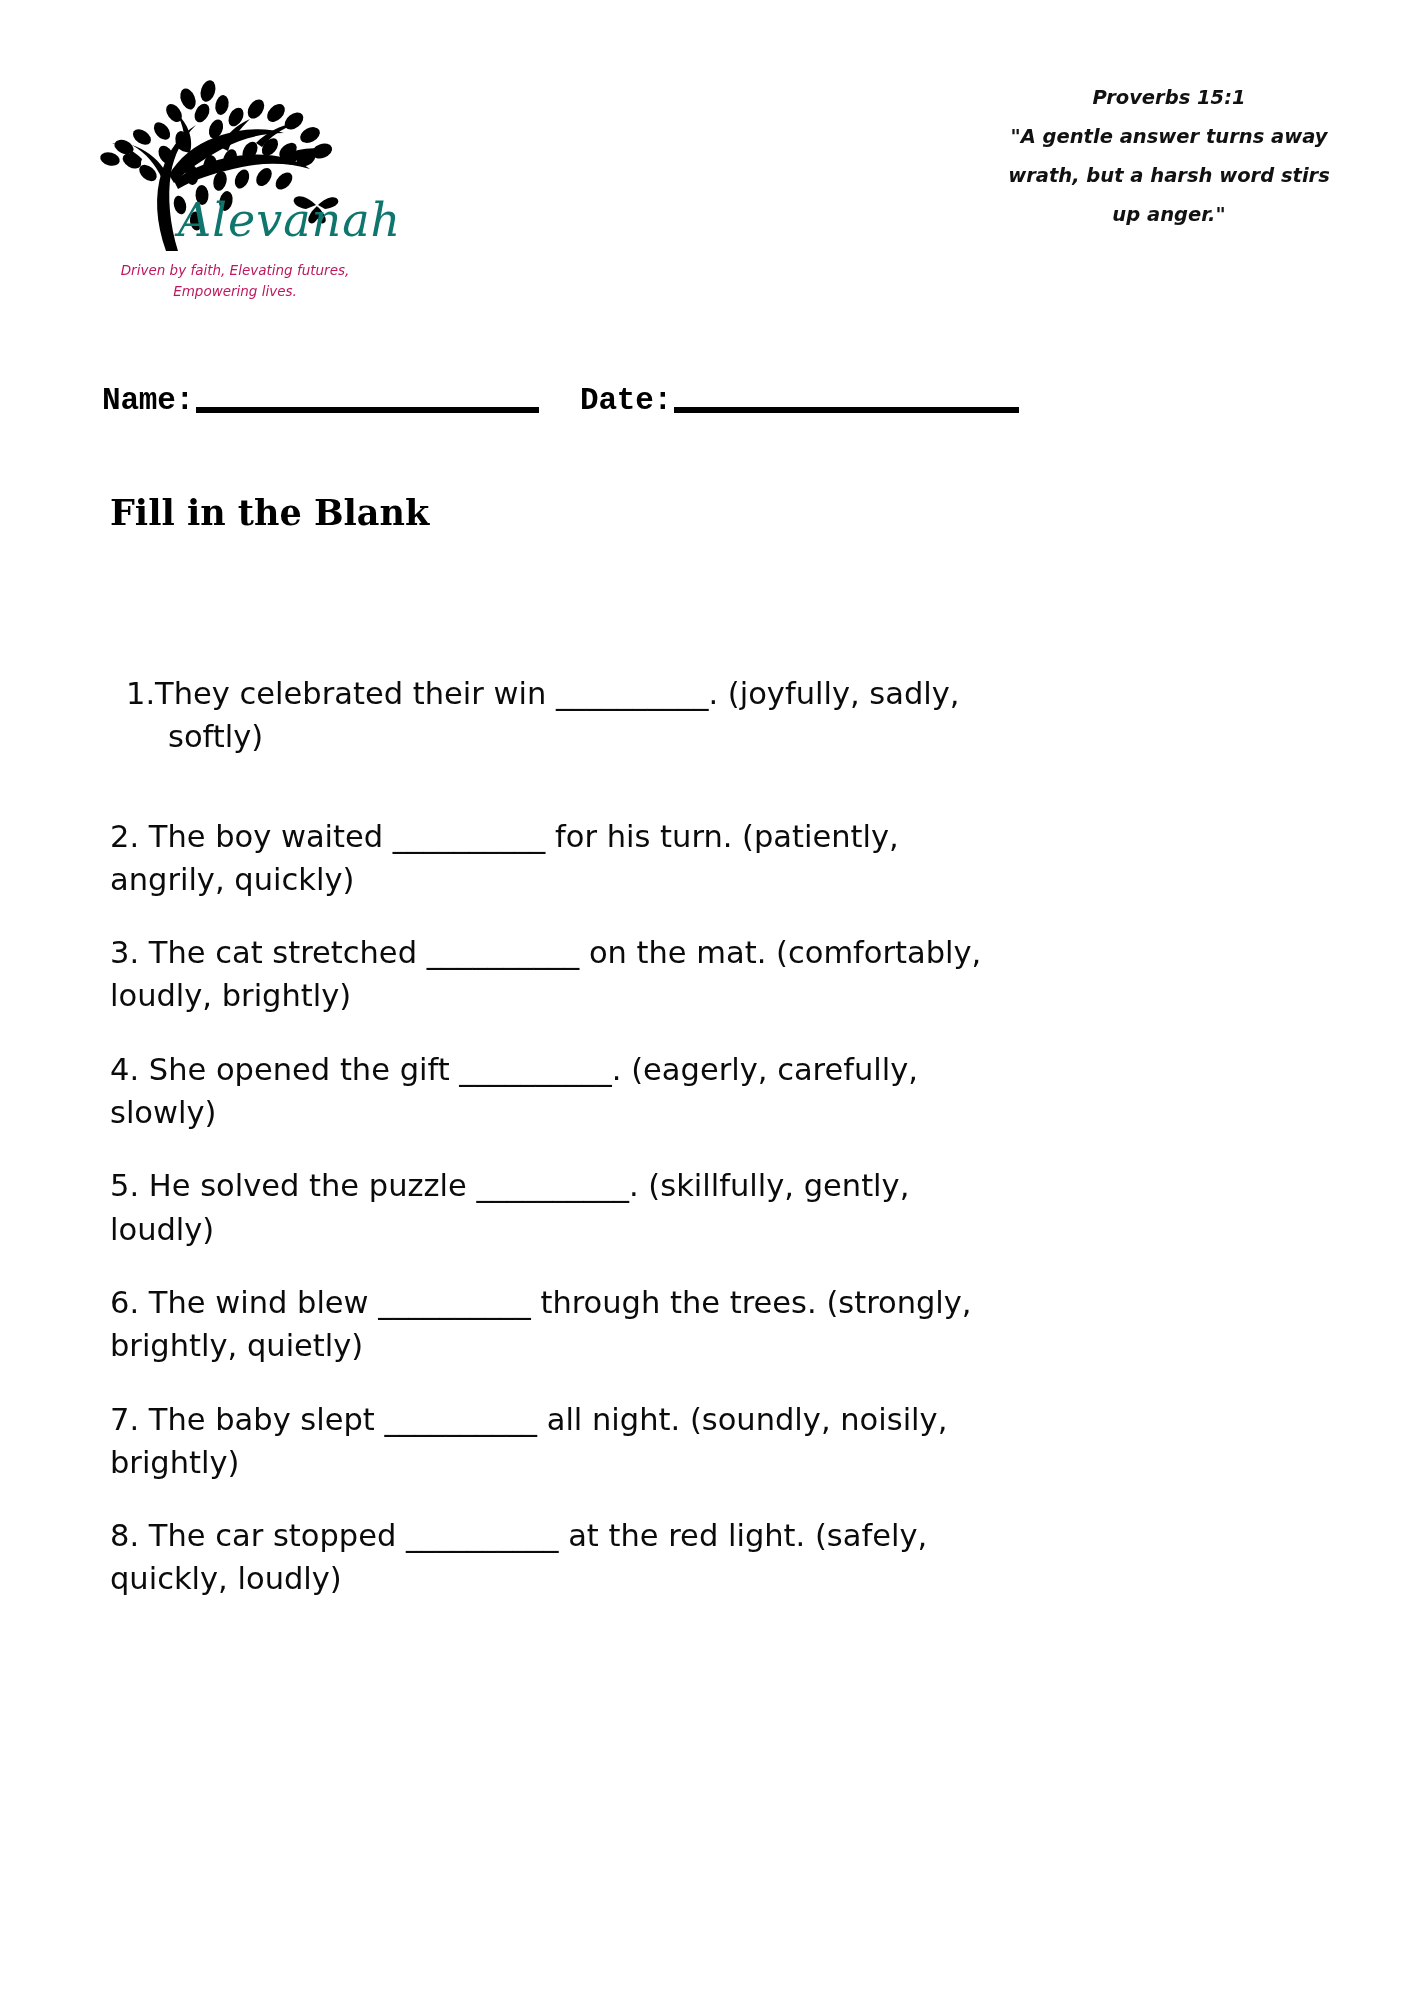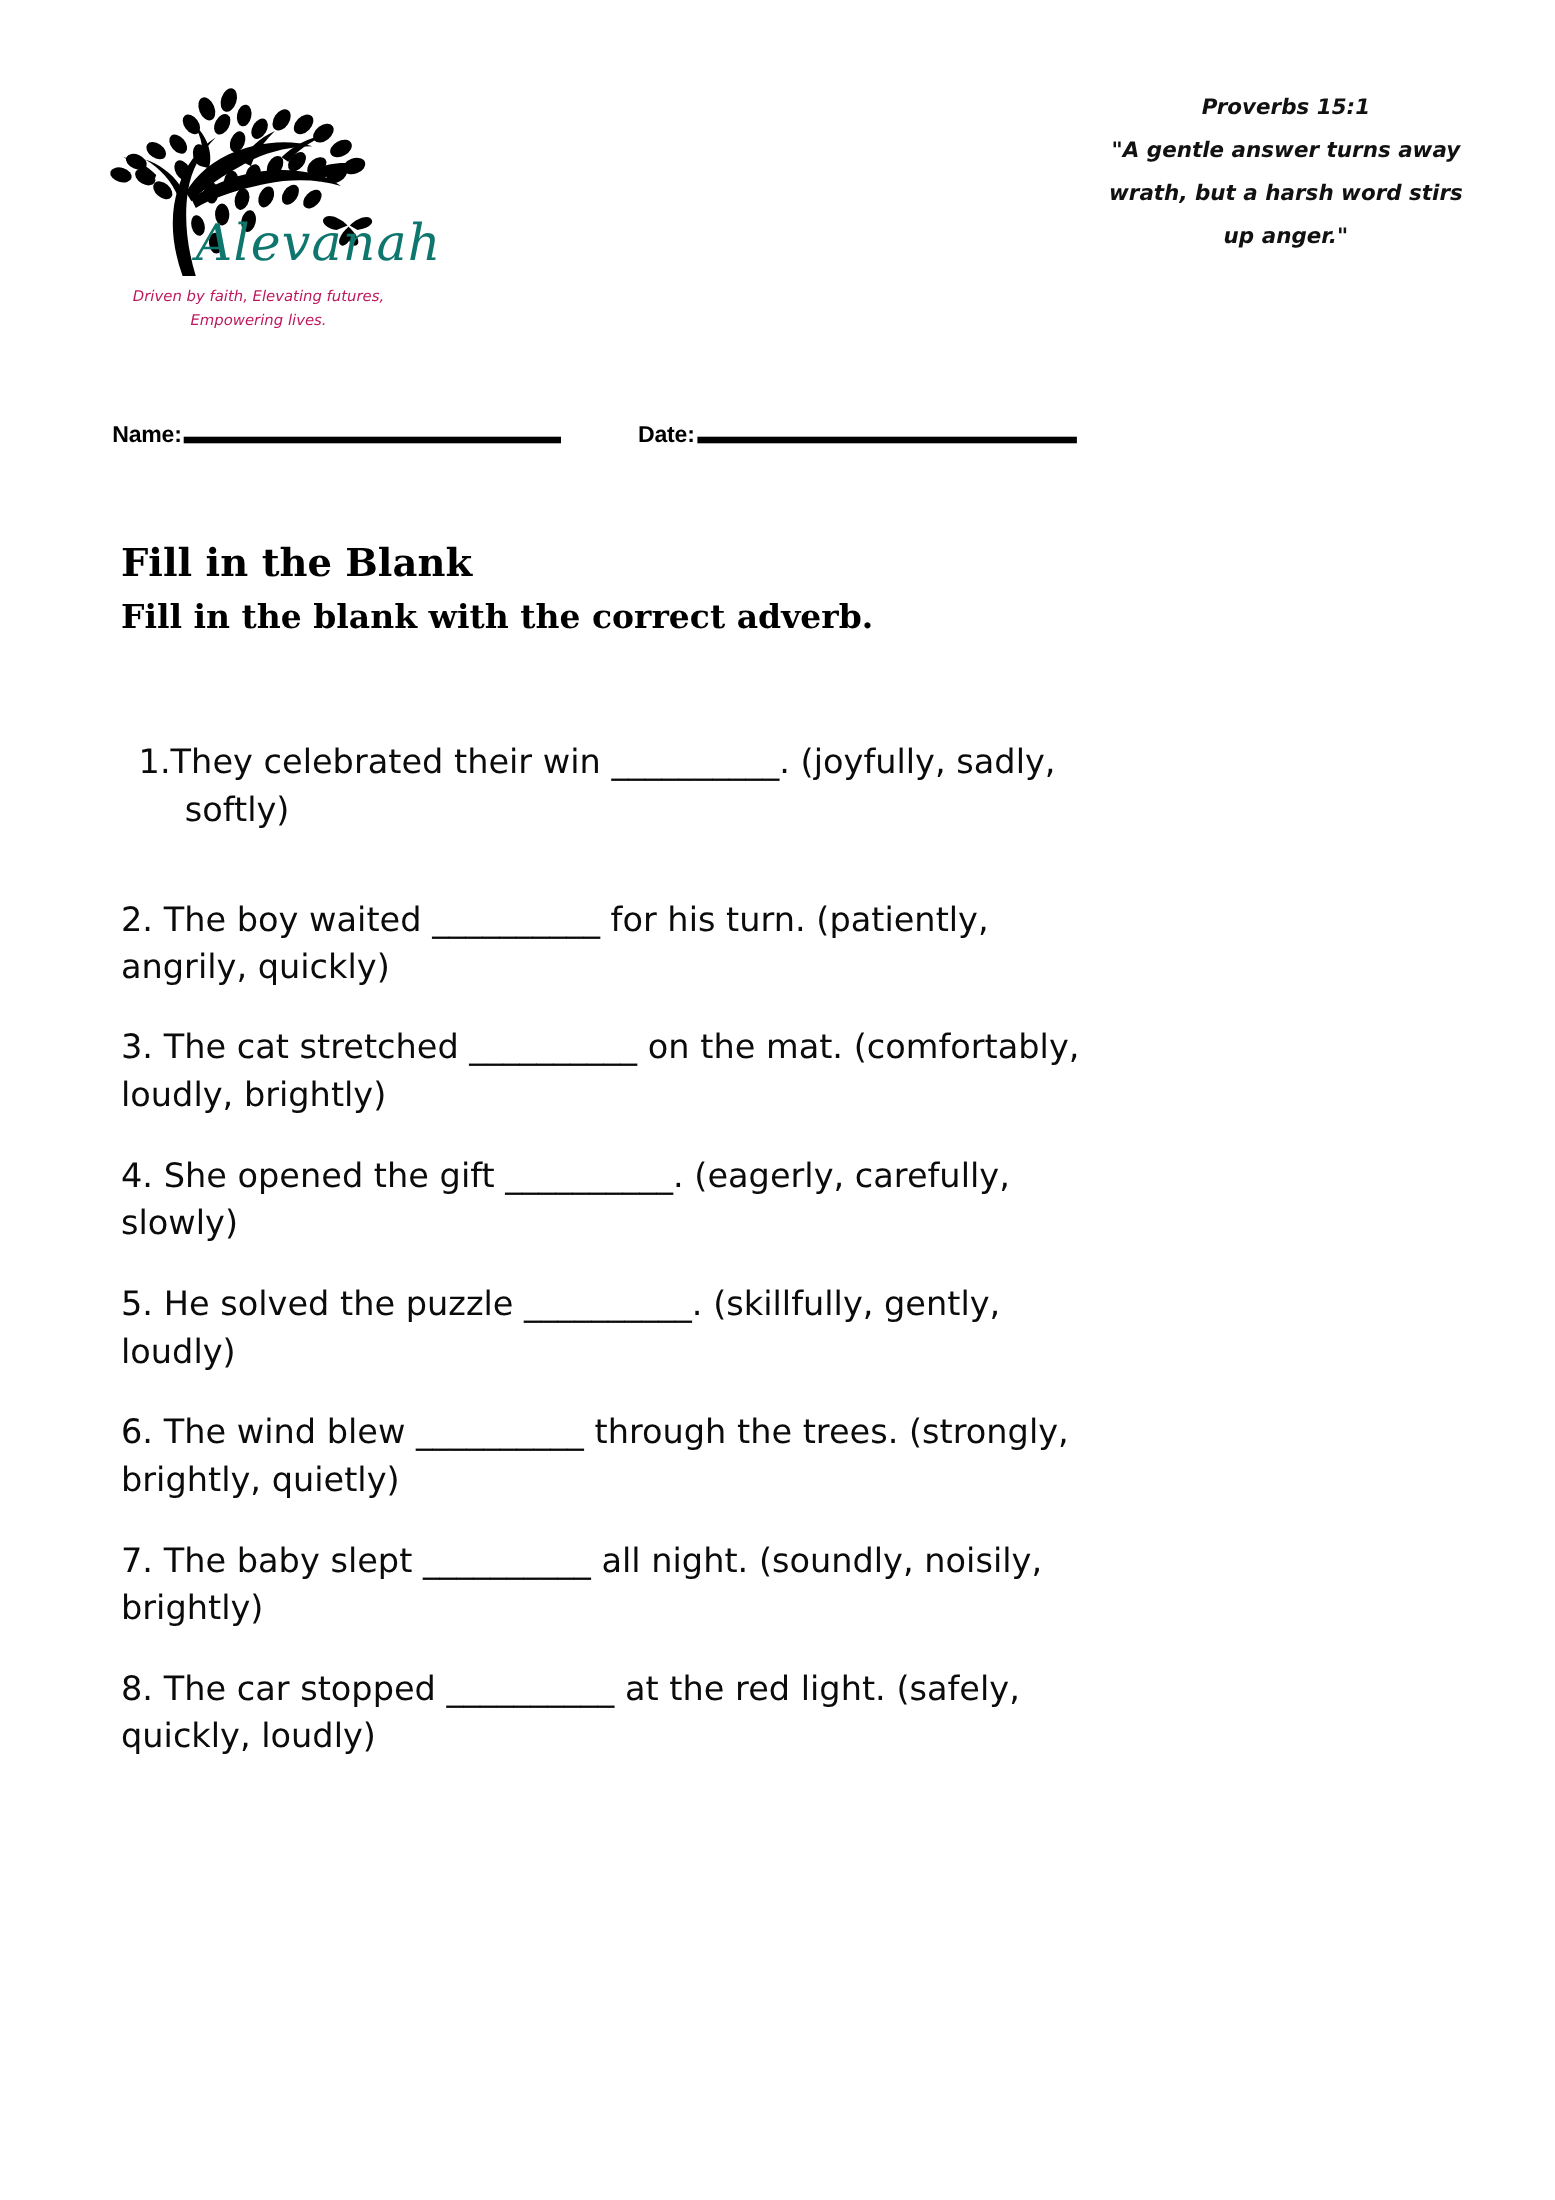--- a/index.html
+++ b/index.html
@@ -90,23 +90,23 @@
     position: absolute;
     left: 0;
     top: 385px;
     width: 1414px;
     height: 60px;
   }
   .field {
     position: absolute;
     display: flex;
     align-items: flex-end;
-    font-family: Liberation Sans, sans-serif;
-    font-weight: bold;
-    font-size: 21px;
+    font-family: Liberation Mono, monospace;
+    font-weight: bold;
+    font-size: 31px;
     letter-spacing: -0.2px;
     text-align: center;
   }
   .field-name { left: 102px; top: 0; }
   .field-date { left: 580px; top: 0; }
   .field-label { white-space: nowrap; line-height: 1; }
   .rule {
     display: inline-block;
     height: 6px;
     background: #000;
@@ -253,21 +253,20 @@
       <span class="rule rule-name"></span>
     </div>
     <div class="field field-date">
       <span class="field-label">Date:</span>
       <span class="rule rule-date"></span>
     </div>
   </div>
 
   <div class="headings">
     <h1 class="h-title">Fill in the Blank</h1>
-    <h2 class="h-sub">Fill in the blank with the correct adverb.</h2>
   </div>
 
   <div class="questions">
     <p class="q q-first">
       <span>1.</span><span>They celebrated their win __________. (joyfully, sadly, softly)</span>
     </p>
     <p class="q q-rest">2. The boy waited __________ for his turn. (patiently, angrily, quickly)</p>
     <p class="q q-rest">3. The cat stretched __________ on the mat. (comfortably, loudly, brightly)</p>
     <p class="q q-rest">4. She opened the gift __________. (eagerly, carefully, slowly)</p>
     <p class="q q-rest">5. He solved the puzzle __________. (skillfully, gently, loudly)</p>

